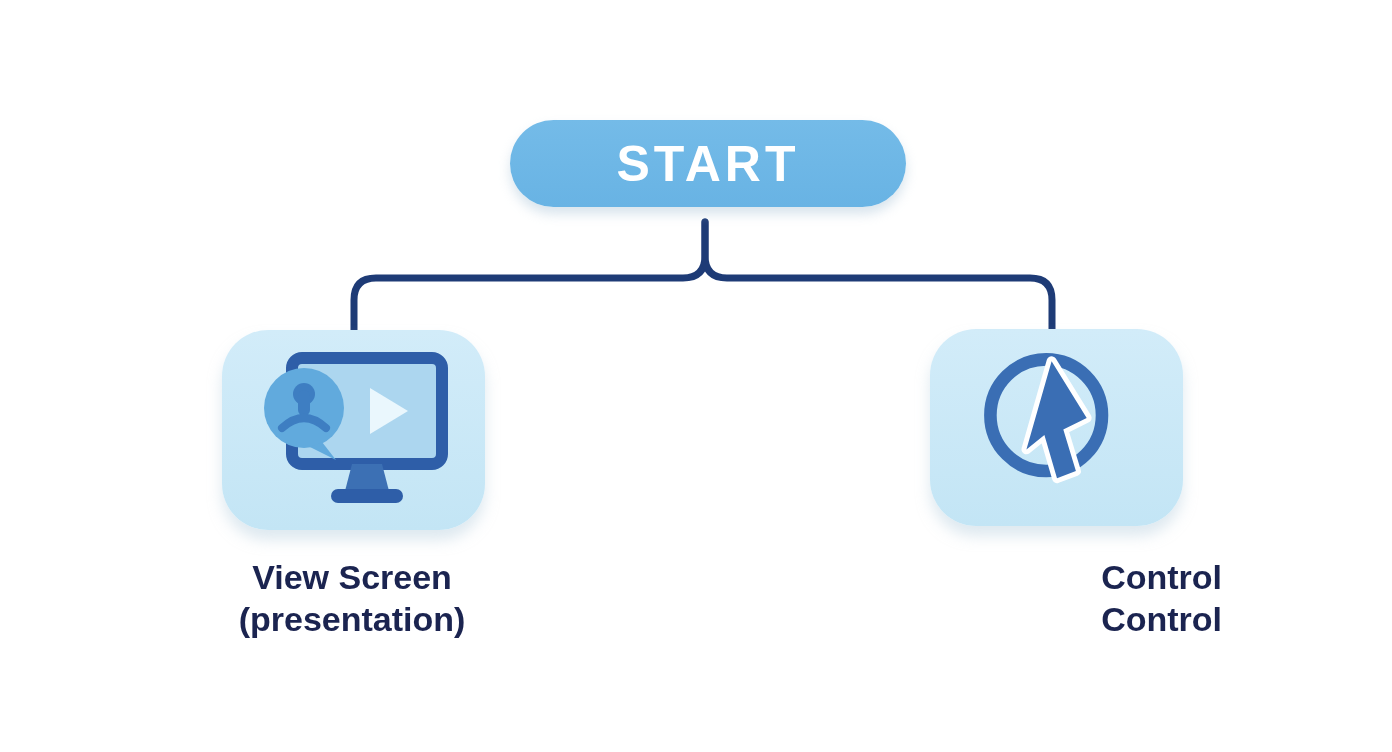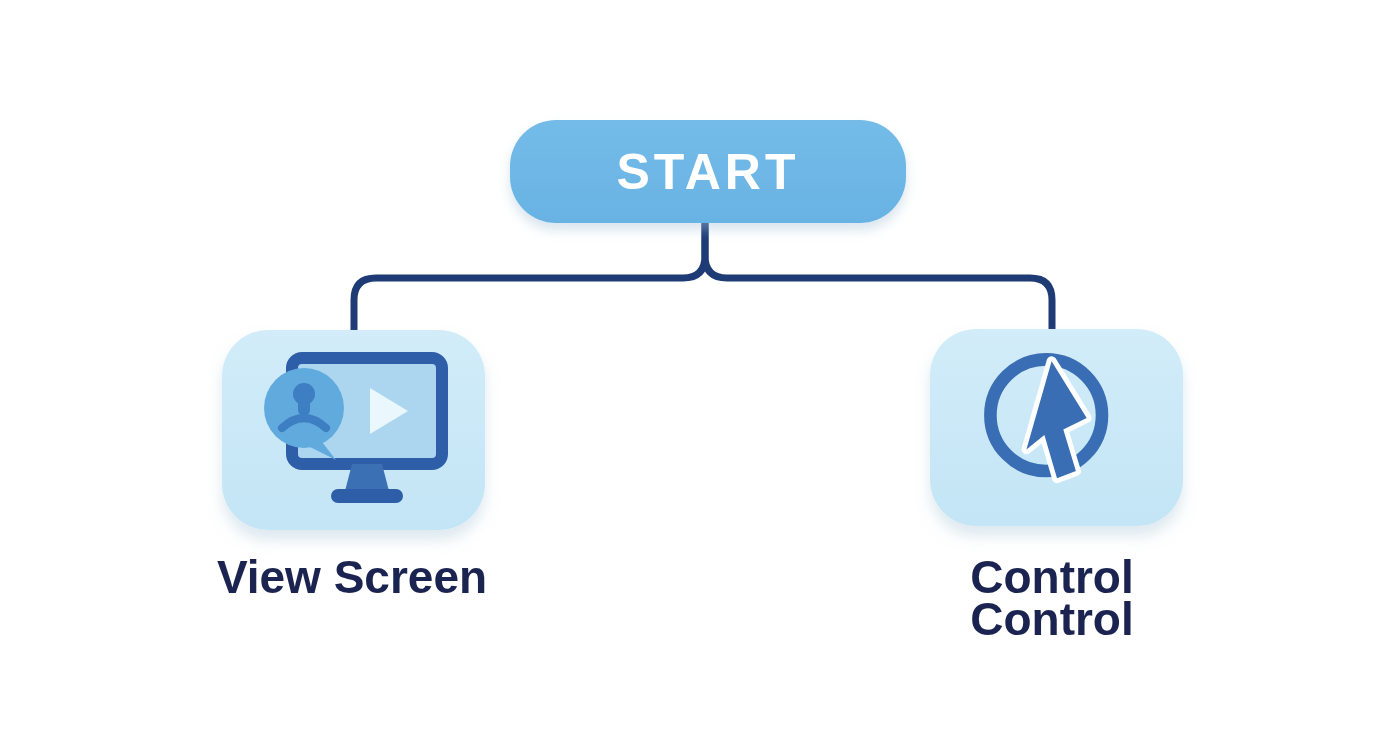--- a/index.html
+++ b/index.html
@@ -12,21 +12,21 @@
     overflow: hidden;
   }
   .connector-svg {
     position: absolute;
     left: 0; top: 0;
     width: 1392px; height: 752px;
   }
   .start-node {
     position: absolute;
     left: 510px; top: 120px;
-    width: 396px; height: 103px;
+    width: 396px; height: 87px;
     background: linear-gradient(180deg, #74bbe8 0%, #68b3e4 100%);
     border-radius: 46px;
     display: flex;
     align-items: center;
     justify-content: center;
     box-shadow: 0 7px 12px rgba(168, 196, 216, 0.45);
     cursor: pointer;
   }
   .start-label {
     color: #ffffff;
@@ -43,26 +43,26 @@
     justify-content: center;
     box-shadow: 0 10px 14px rgba(190, 212, 226, 0.5);
     cursor: pointer;
   }
   .option-card.left  { left: 222px; top: 330px; width: 263px; height: 200px; }
   .option-card.right { left: 930px; top: 329px; width: 253px; height: 197px; }
   .option-label {
     position: absolute;
     text-align: center;
     color: #1b2450;
-    font-size: 46px;
+    font-size: 34px;
     font-weight: 700;
     line-height: 42px;
   }
   .option-label.left  { left: 162px; top: 556px; width: 380px; }
-  .option-label.right { left: 882px; top: 556px; width: 340px; }
+  .option-label.right { left: 882px; top: 556px; width: 340px; text-align: right; }
 </style>
 </head>
 <body>
 
 <div class="canvas">
 
   <svg class="connector-svg" viewBox="0 0 1392 752" xmlns="http://www.w3.org/2000/svg" aria-hidden="true">
     <g fill="none" stroke="#1e3b76" stroke-width="7" stroke-linecap="round" stroke-linejoin="round">
       <path d="M705,222 L705,256 Q705,278 683,278 L376,278 Q354,278 354,300 L354,334"></path>
       <path d="M705,222 L705,256 Q705,278 727,278 L1030,278 Q1052,278 1052,300 L1052,334"></path>
@@ -102,20 +102,21 @@
 
         <g transform="translate(94,28)">
           <path d="M0,0 L-28,98 L-8,82 L6,130 L27,122 L13,76 L39,63 Z" fill="#3a6eb4" stroke="#ffffff" stroke-width="11" stroke-linejoin="round" paint-order="stroke"></path>
         </g>
       </svg>
     </span>
   </div>
 
   <div class="option-label left">
     <div>View Screen</div>
+    <div>(presentation)</div>
   </div>
 
   <div class="option-label right">
     <div>Control</div>
     <div>Control</div>
   </div>
 
 </div>
 
 </body></html>

